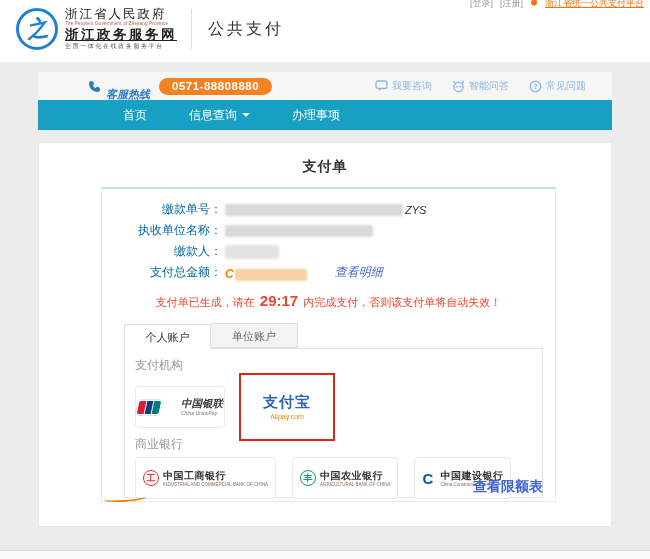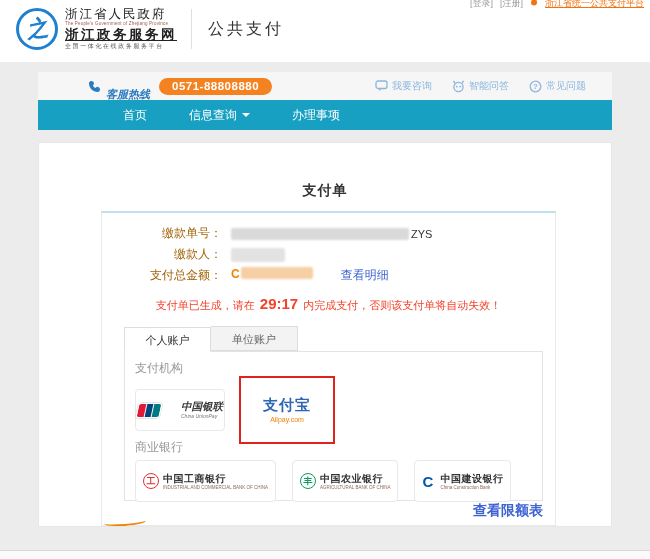--- a/index.html
+++ b/index.html
@@ -38,27 +38,27 @@
   .hl-right { margin-left:auto; display:flex; align-items:center; gap:20px; }
   .hl-item { display:flex; align-items:center; gap:4px; color:#8cb6dd; font-size:10px; cursor:pointer; }
   .hl-item svg { display:block; }
   
   .mainnav { height:30px; background:#18a0c2; display:flex; align-items:center; padding-left:72px; gap:16px; }
   .nav-item { color:#fff; font-size:12px; padding:0 13px; cursor:pointer; display:flex; align-items:center; gap:5px; }
   .caret-down { width:0; height:0; border-left:4px solid transparent; border-right:4px solid transparent;
     border-top:4px solid #fff; display:inline-block; }
   
   .card { margin-top:12px; background:#fff; height:385px; border:1px solid #e7e7e7; }
-  .card-title { text-align:center; padding-top:15px; font-size:14px; font-weight:bold; color:#333; letter-spacing:1px;margin-top:24px; }
+  .card-title { text-align:center; padding-top:15px; font-size:14px; font-weight:bold; color:#333; letter-spacing:1px; }
   
   .panel { margin:11px 55px 0 62px; height:315px; background:#fff;
     border:1px solid #e9e9e9; border-top:2px solid #bfdff0; padding-top:10px; position:relative; }
   .frow { display:flex; align-items:center; height:21px; }
-  .flabel { width:120px; text-align:right; font-size:12px; color:#a16207; flex:0 0 auto; }
-  .fval { display:flex; align-items:flex-start; margin-left:9px; }
+  .flabel { width:120px; text-align:right; font-size:12px; color:#0369a1; flex:0 0 auto; }
+  .fval { display:flex; align-items:flex-end; margin-left:3px;font-style:italic; }
   .redact { background:#d9d9d9; border-radius:2px; height:12px; filter:blur(1px); display:inline-block; }
   .r-w180 { width:178px; } .r-w150 { width:148px; }
   .r-small { width:54px; height:14px; background:#e2e2e2; }
   .r-amount { width:72px; background:#f6cfa4; }
   .amt-cur { color:#f08300; font-weight:bold; font-size:12px; margin-right:1px; }
   .suffix { font-size:11px; color:#333; margin-left:2px; }
   .detail-link { margin-left:28px; font-size:12px; color:#3f63d0; text-decoration:none; cursor:pointer; }
   .warning { margin-top:9px; text-align:center; font-size:11px; color:#f4432c; }
   .countdown { font-size:15px; font-weight:bold; color:#f4432c; padding:0 2px; }
   
@@ -186,20 +186,26 @@
     <div class="panel">
 
       <div class="frow">
         <span class="flabel">缴款单号：</span>
         <span class="fval">
           <span class="redact r-w180"></span>
           <span class="suffix">ZYS</span>
         </span>
       </div>
 
+      <div class="frow">
+        <span class="flabel">执收单位名称：</span>
+        <span class="fval">
+            <span class="redact r-w150"></span>
+          </span>
+      </div>
 
       <div class="frow">
         <span class="flabel">缴款人：</span>
         <span class="fval">
             <span class="redact r-small"></span>
           </span>
       </div>
 
       <div class="frow">
         <span class="flabel">支付总金额：</span>

